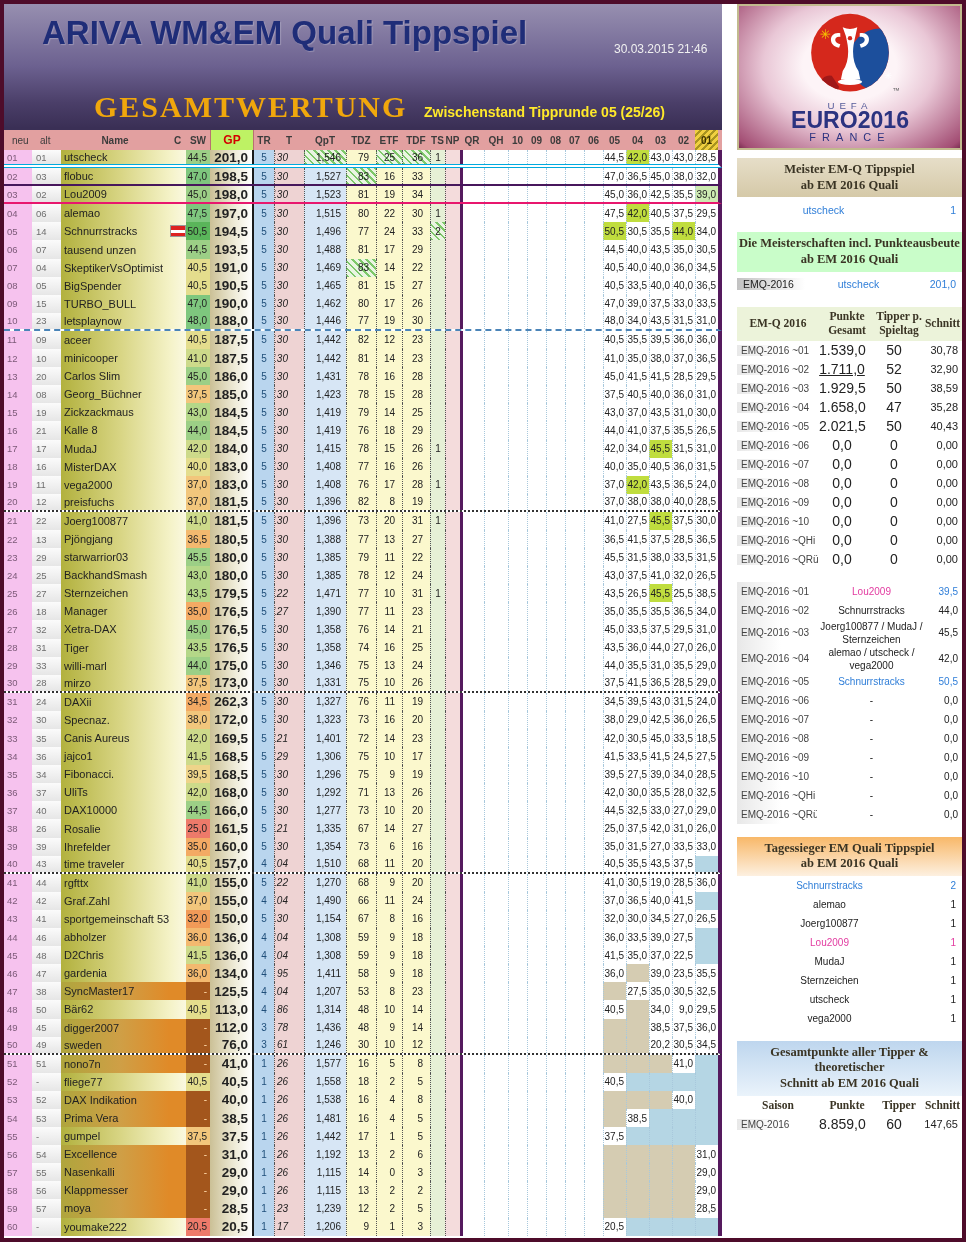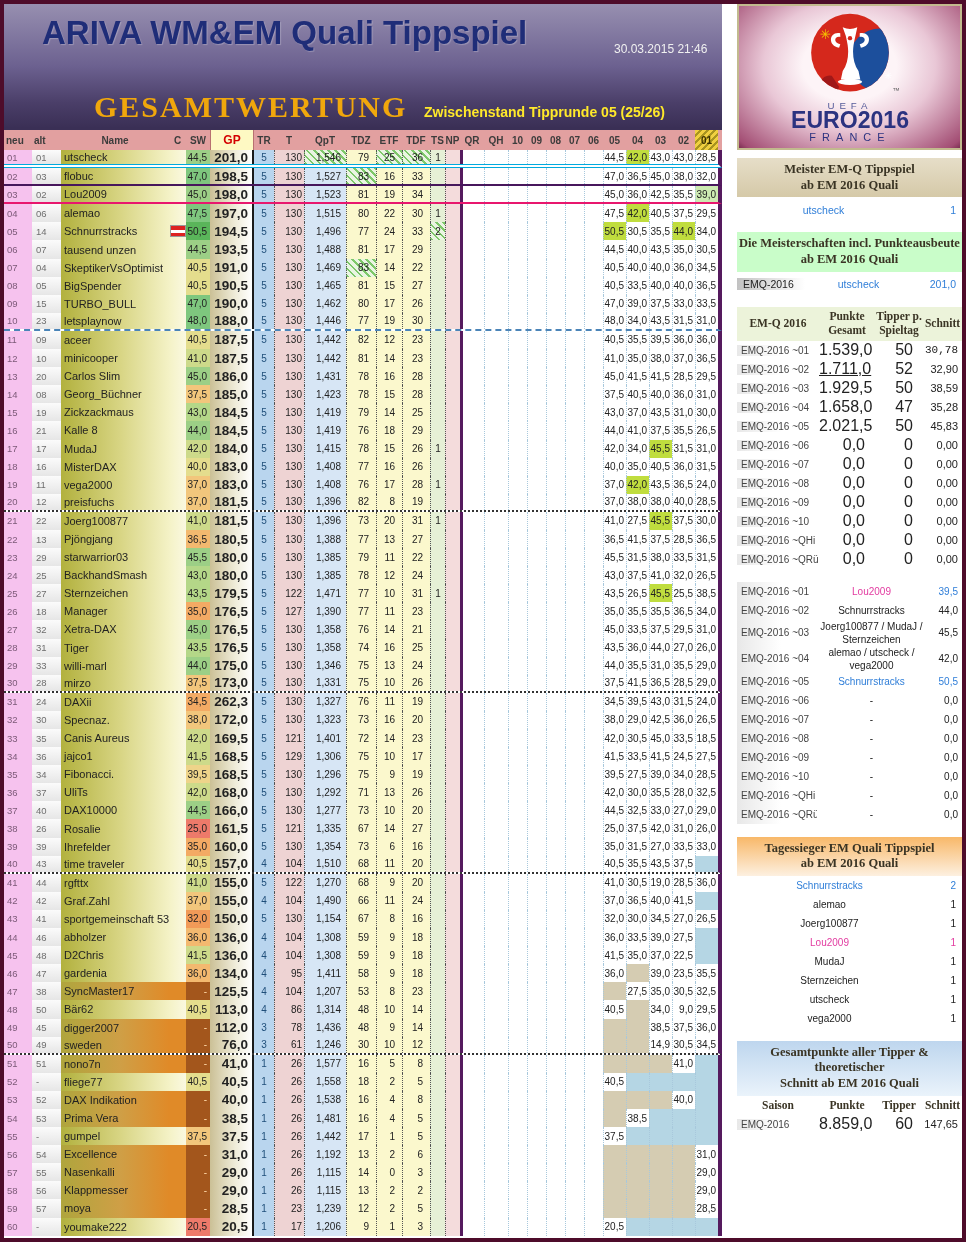--- a/index.html
+++ b/index.html
@@ -15,37 +15,37 @@
   .band .title{position:absolute;left:38px;top:10px;font-size:33px;font-weight:bold;color:#1f2d78;text-shadow:1px 1px 1px rgba(255,255,255,.25);}
   .band .subtitle{position:absolute;left:76px;top:54px;font-size:23px;font-weight:bold;color:#f4716b;}
   .band .section{position:absolute;left:90px;top:86px;font-family:"Liberation Serif",serif;font-size:30px;font-weight:bold;color:#f0a70c;letter-spacing:2px;}
   .band .status{position:absolute;left:420px;top:100px;font-size:14px;font-weight:bold;color:#ffe92a;}
   .band .stamp{position:absolute;left:610px;top:38px;font-size:12px;color:#f0f0f0;}
 
   
   .grid{display:grid;grid-template-columns:28px 29px 108px 17px 24px 44px 20px 30px 42px 30px 26px 28px 15px 15px 24px 24px 19px 19px 19px 19px 19px 23px 23px 23px 23px 23px;}
   .hrow{height:22px;background:#e2a0a0;border-top:2px solid #3a2f55;width:718px;box-sizing:border-box;}
   .hc{display:flex;align-items:center;justify-content:center;font-size:10px;color:#3c3c3c;font-weight:bold;}
-  .hc.hcol0,.hc.hcol1{justify-content:flex-start;padding-left:2px;font-weight:bold;}
-  .hc.hcol5{color:#d40000;font-size:12px;background:#fef9c3;border-left:1px solid #b87070;border-right:1px solid #b87070;}
+  .hc.hcol0,.hc.hcol1{justify-content:flex-start;padding-left:8px;font-weight:normal;}
+  .hc.hcol5{color:#d40000;font-size:12px;background:#bef264;border-left:1px solid #b87070;border-right:1px solid #b87070;}
   .hc.hcol25{background:repeating-linear-gradient(135deg,#f0d040 0 3px,#a89420 3px 5px);color:#3a3000;}
   .tbody{width:718px;}
   .trow{height:18.1px;box-sizing:border-box;border-right:4px solid #551a5e;}
   .cell{display:flex;align-items:center;font-size:10px;color:#222;overflow:hidden;white-space:nowrap;box-sizing:border-box;}
   .c-neu{background:#f6c2ee;color:#7c5a78;justify-content:flex-start;padding-left:3px;font-size:9.5px;}
   .c-alt{background:linear-gradient(180deg,#fbfbfb,#e6e6e6);color:#6e6e6e;justify-content:flex-start;padding-left:4px;font-size:9.5px;}
   .c-name{background:linear-gradient(90deg,#b2b13e,#d8d584 55%,#f4f2c6);font-size:11px;padding-left:3px;}
   .c-flagcol{background:linear-gradient(90deg,#f4f2c6,#faf8e0);}
   .orange .c-name{background:linear-gradient(90deg,#afa53d,#cf9f46 55%,#e08a28);}
   .orange .c-flagcol{background:#e08a28;}
   .c-sw{justify-content:flex-end;padding-right:3px;}
   .c-sw.dash{color:#ffd9a8;}
   .c-gp{background:linear-gradient(90deg,#cbc096,#efecd9 60%,#fff);font-size:13.5px;font-weight:bold;justify-content:flex-end;padding-right:4px;border-right:2px solid #1a1a1a;}
   .c-tr{background:#b9d5ee;color:#1f4e79;justify-content:center;}
-  .c-t{background:#eed3d3;justify-content:flex-end;padding-right:2px;border-left:1px dotted #555;}
+  .c-t{background:#eed3d3;justify-content:flex-end;padding-right:16px;border-left:1px dotted #555;font-style:italic;}
   .c-qpt{background:#d7e6f5;justify-content:flex-end;padding-right:5px;border-left:1px dotted #555;}
   .c-tdz,.c-etf,.c-tdf{background:#fbf8cd;justify-content:flex-end;padding-right:7px;border-left:1px dotted #555;}
   .c-ts{background:#e6f0d6;justify-content:center;border-left:1px dotted #555;}
   .c-np{background:#f4dcdc;border-left:1px dotted #555;}
   .c-e{background:#fff;border-left:1px dotted #a8c8dc;}
   .c-qr{border-left:3px solid #551a5e;}
   .c-v{background:#fff;justify-content:flex-end;padding-right:2px;border-left:1px dotted #a8c8dc;}
   .c-v.tan{background:#d5ccb2;}
   .c-v.blue{background:#b5d6e4;}
   .c-v.win{background:#c0dd3e;}
@@ -74,21 +74,21 @@
   .meister-row{grid-template-columns:1fr 46px;padding:3px 6px 0 0;}
   .meister-row span:first-child{text-align:center;}
   .meister-row span:last-child{text-align:right;}
   .champ-row{grid-template-columns:68px 1fr 50px;padding-top:3px;}
   .gray-chip{background:linear-gradient(90deg,#c2c2c2,#fff);padding-left:6px;font-size:10.5px;}
   .champ-row .nm{text-align:center;}
   .champ-row .pt{text-align:right;padding-right:6px;}
   .cols4{grid-template-columns:82px 56px 48px 1fr;}
   .cols4 .h{font-family:"Liberation Serif",serif;font-weight:bold;font-size:11.5px;color:#3a3424;text-align:center;line-height:1.15;}
   .cols4 .lab{font-size:10px;color:#444;padding-left:4px;background:linear-gradient(90deg,#e8e8e8,#fff 55%);}
-  .cols4 .v{text-align:right;padding-right:10px;font-size:16px;}
+  .cols4 .v{text-align:center;padding-right:10px;font-size:14px;}
   .cols4 .v3{text-align:right;padding-right:4px;font-size:11px;}
   .ts-row{grid-template-columns:80px 1fr 36px;}
   .ts-row .lab{font-size:10px;color:#444;padding-left:4px;background:linear-gradient(90deg,#e8e8e8,#fff 55%);align-self:stretch;display:flex;align-items:center;}
   .ts-row .nm{text-align:center;line-height:1.3;white-space:normal;}
   .ts-row .pt{text-align:right;padding-right:4px;}
   .win-row{grid-template-columns:1fr 40px;}
   .win-row .nm{text-align:center;}
   .win-row .pt{text-align:right;padding-right:6px;}
   .blue{color:#2f7ed8;}
   .magenta{color:#e23ba0;}
@@ -1530,21 +1530,21 @@
             <div class="cell c-np"></div>
             <div class="cell c-e c-qr"></div>
             <div class="cell c-e"></div>
             <div class="cell c-e"></div>
             <div class="cell c-e"></div>
             <div class="cell c-e"></div>
             <div class="cell c-e"></div>
             <div class="cell c-e"></div>
             <div class="cell c-v tan"></div>
             <div class="cell c-v tan"></div>
-            <div class="cell c-v">14,9</div>
+            <div class="cell c-v">20,2</div>
             <div class="cell c-v">30,5</div>
             <div class="cell c-v">34,5</div>
           </div>
           <div class="trow grid orange">
             <div class="cell c-neu">51</div>
             <div class="cell c-alt">51</div>
             <div class="cell c-name">nono7n</div>
             <div class="cell c-flagcol"></div>
             <div class="cell c-sw dash" style="background: rgb(163, 86, 28);">-</div>
             <div class="cell c-gp">41,0</div>
@@ -1881,21 +1881,21 @@
             <div class="h">EM-Q 2016</div>
             <div class="h">Punkte Gesamt</div>
             <div class="h">Tipper p. Spieltag</div>
             <div class="h">Schnitt</div>
           </div>
       <div id="rounds-body">
             <div class="p-row cols4">
               <div class="cell lab">EMQ-2016 ~01</div>
               <div class="cell v" style="display: block;">1.539,0</div>
               <div class="cell v" style="display: block;">50</div>
-              <div class="cell v3" style="display: block; font-family: Liberation Mono, monospace;">30,78</div>
+              <div class="cell v3" style="display: block;">30,78</div>
             </div>
             <div class="p-row cols4">
               <div class="cell lab">EMQ-2016 ~02</div>
               <div class="cell v" style="display: block; text-decoration: underline;">1.711,0</div>
               <div class="cell v" style="display: block;">52</div>
               <div class="cell v3" style="display: block;">32,90</div>
             </div>
             <div class="p-row cols4">
               <div class="cell lab">EMQ-2016 ~03</div>
               <div class="cell v" style="display: block;">1.929,5</div>
@@ -1905,21 +1905,21 @@
             <div class="p-row cols4">
               <div class="cell lab">EMQ-2016 ~04</div>
               <div class="cell v" style="display: block;">1.658,0</div>
               <div class="cell v" style="display: block;">47</div>
               <div class="cell v3" style="display: block;">35,28</div>
             </div>
             <div class="p-row cols4">
               <div class="cell lab">EMQ-2016 ~05</div>
               <div class="cell v" style="display: block;">2.021,5</div>
               <div class="cell v" style="display: block;">50</div>
-              <div class="cell v3" style="display: block;">45,83</div>
+              <div class="cell v3" style="display: block;">40,43</div>
             </div>
             <div class="p-row cols4">
               <div class="cell lab">EMQ-2016 ~06</div>
               <div class="cell v" style="display: block;">0,0</div>
               <div class="cell v" style="display: block;">0</div>
               <div class="cell v3" style="display: block;">0,00</div>
             </div>
             <div class="p-row cols4">
               <div class="cell lab">EMQ-2016 ~07</div>
               <div class="cell v" style="display: block;">0,0</div>

